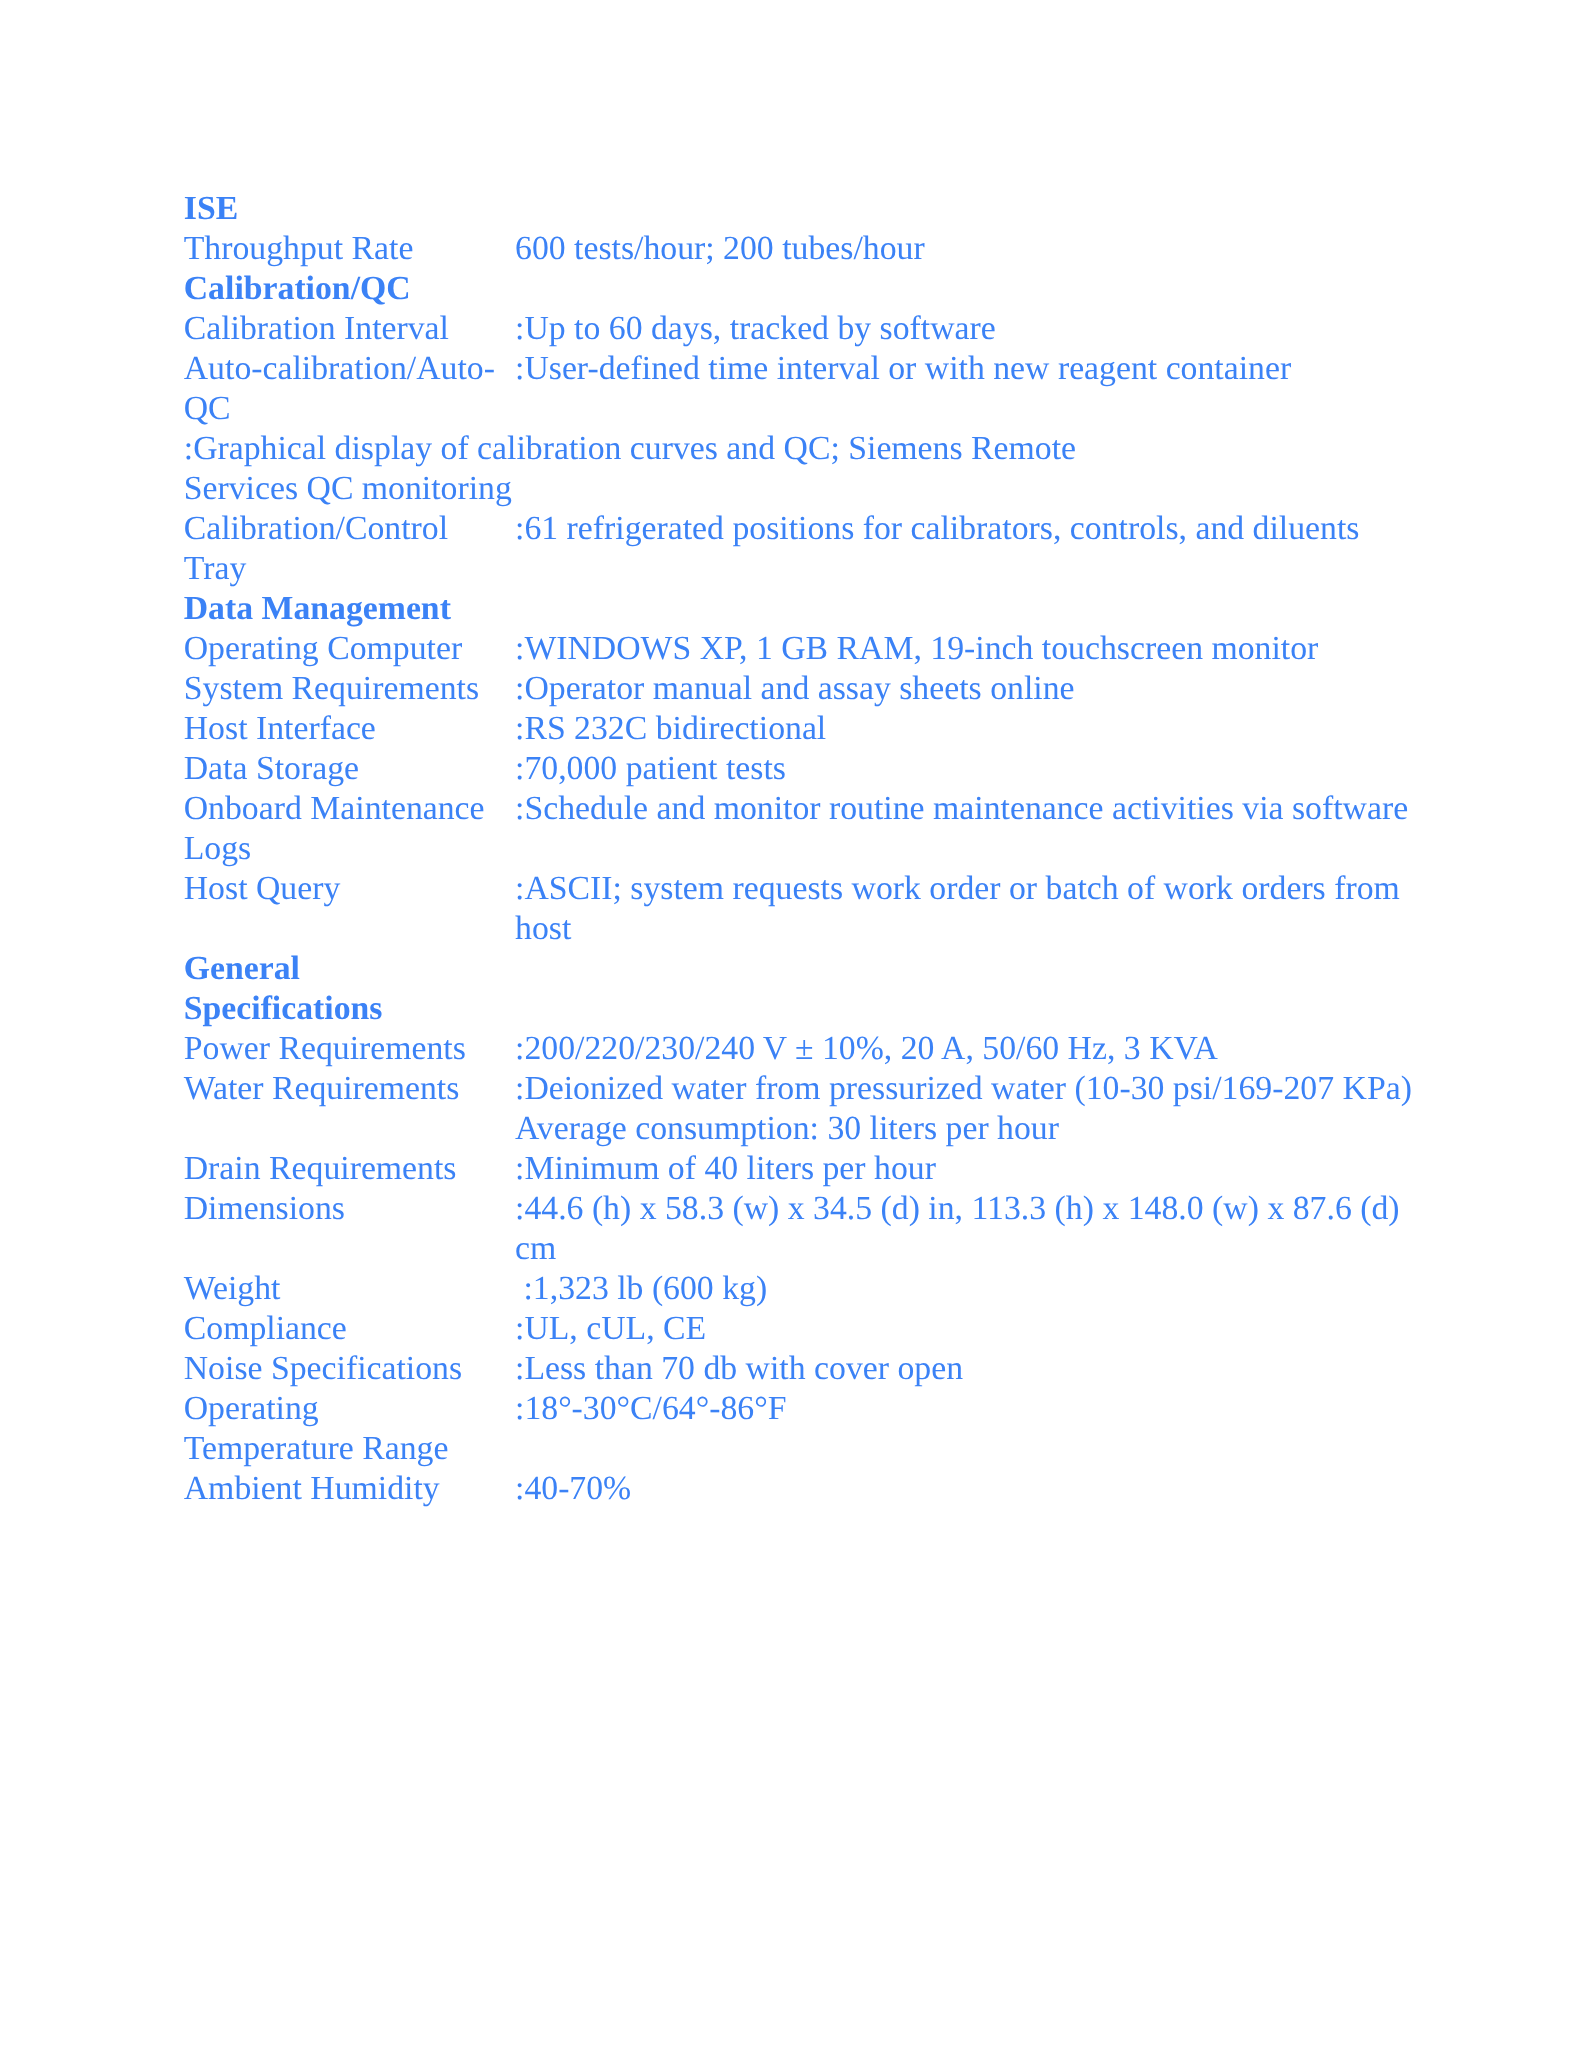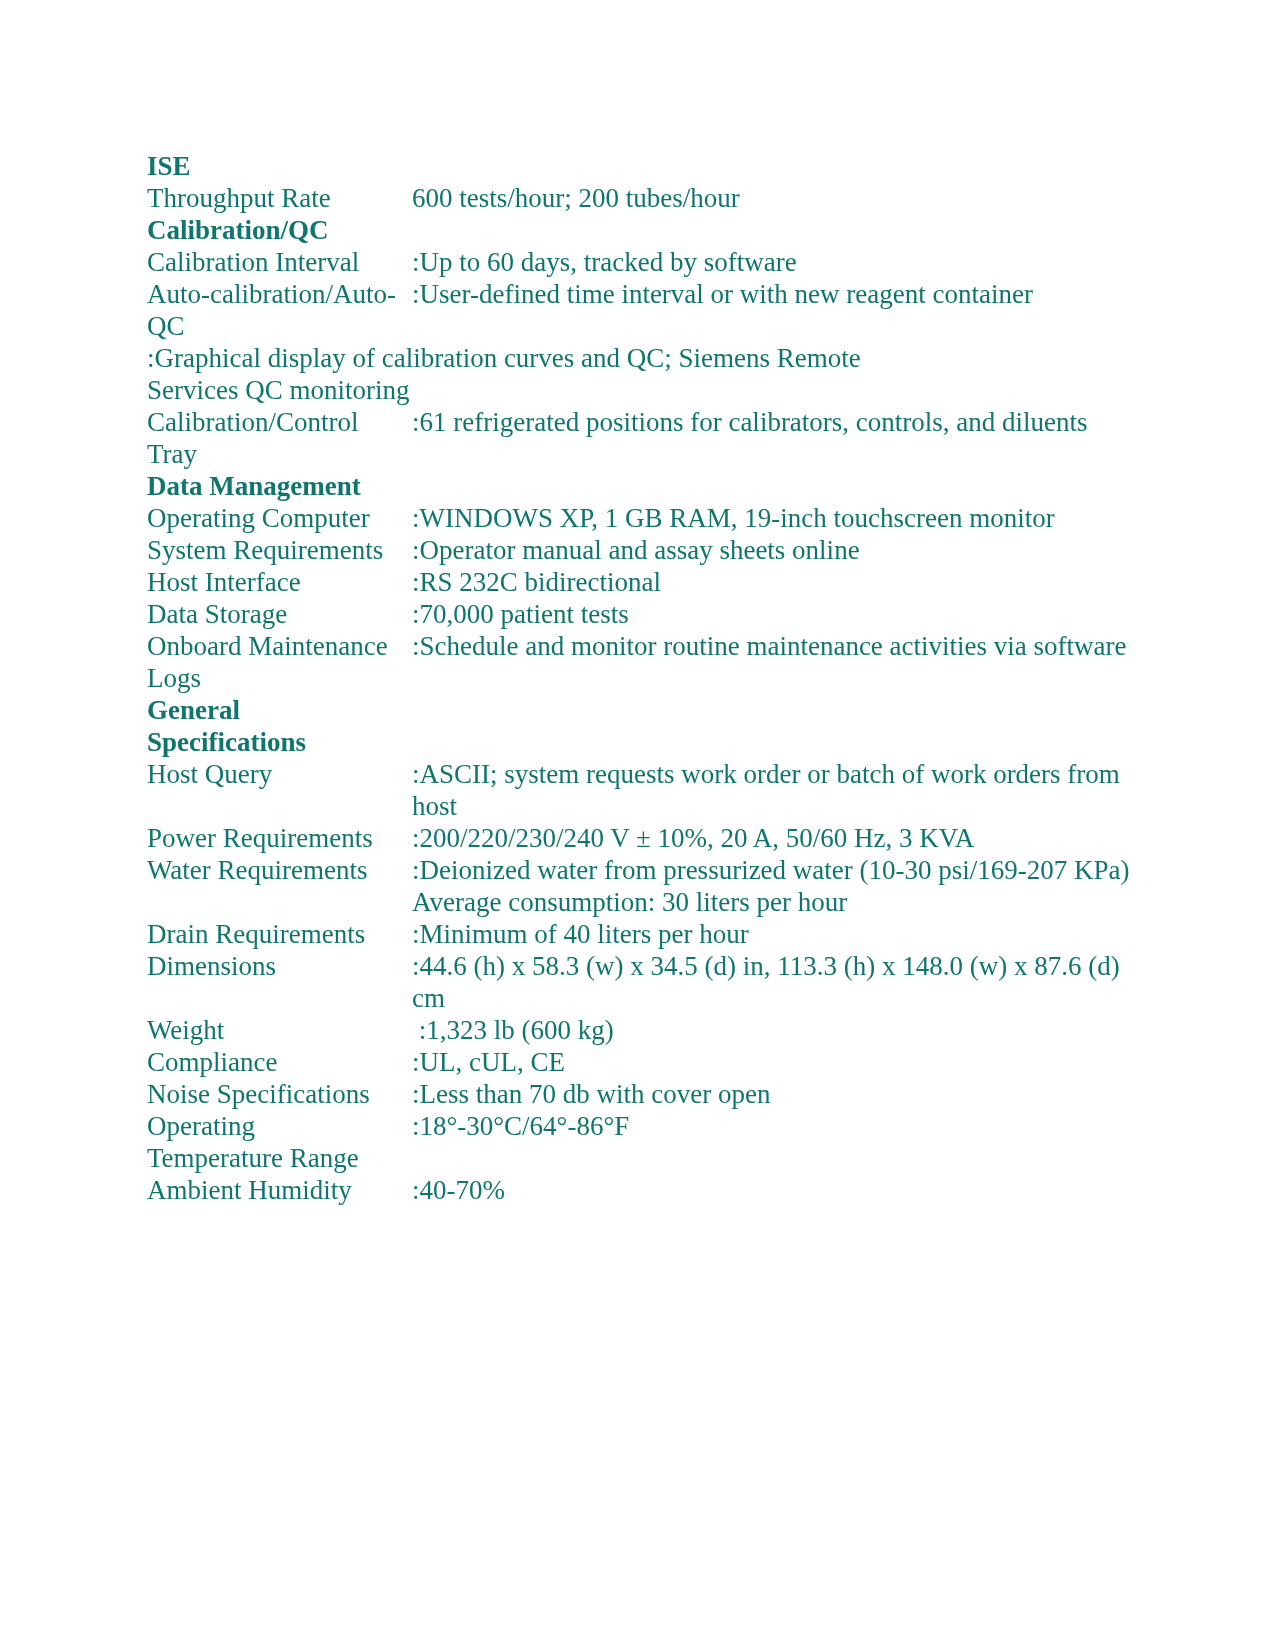--- a/index.html
+++ b/index.html
@@ -12,21 +12,21 @@
     overflow: hidden;
   }
   .page {
     box-sizing: border-box;
     width: 1275px;
     height: 1650px;
     padding: 150px 145px 0 147px;
     font-family: "Liberation Serif", "DejaVu Serif", serif;
     font-size: 27px;
     line-height: 32px;
-    color: #0f766e;
+    color: #3b82f6;
     background: #ffffff;
   }
   .spec-table {
     width: 100%;
   }
   .spec-row {
     display: flex;
     align-items: flex-start;
   }
   .spec-label {
@@ -110,30 +110,30 @@
     <div class="spec-label">Data Storage</div>
     <div class="spec-value">:70,000 patient tests</div>
   </div>
 
   <div class="spec-row">
     <div class="spec-label">Onboard Maintenance
 Logs</div>
     <div class="spec-value">:Schedule and monitor routine maintenance activities via software</div>
   </div>
 
+  <div class="spec-row">
+    <div class="spec-label">Host Query</div>
+    <div class="spec-value">:ASCII; system requests work order or batch of work orders from
+host</div>
+  </div>
+
   <div class="spec-row heading">
     <div class="spec-label">General
 Specifications</div>
 
-  </div>
-
-  <div class="spec-row">
-    <div class="spec-label">Host Query</div>
-    <div class="spec-value">:ASCII; system requests work order or batch of work orders from
-host</div>
   </div>
 
   <div class="spec-row">
     <div class="spec-label">Power Requirements</div>
     <div class="spec-value">:200/220/230/240 V ± 10%, 20 A, 50/60 Hz, 3 KVA</div>
   </div>
 
   <div class="spec-row">
     <div class="spec-label">Water Requirements</div>
     <div class="spec-value">:Deionized water from pressurized water (10-30 psi/169-207 KPa)

